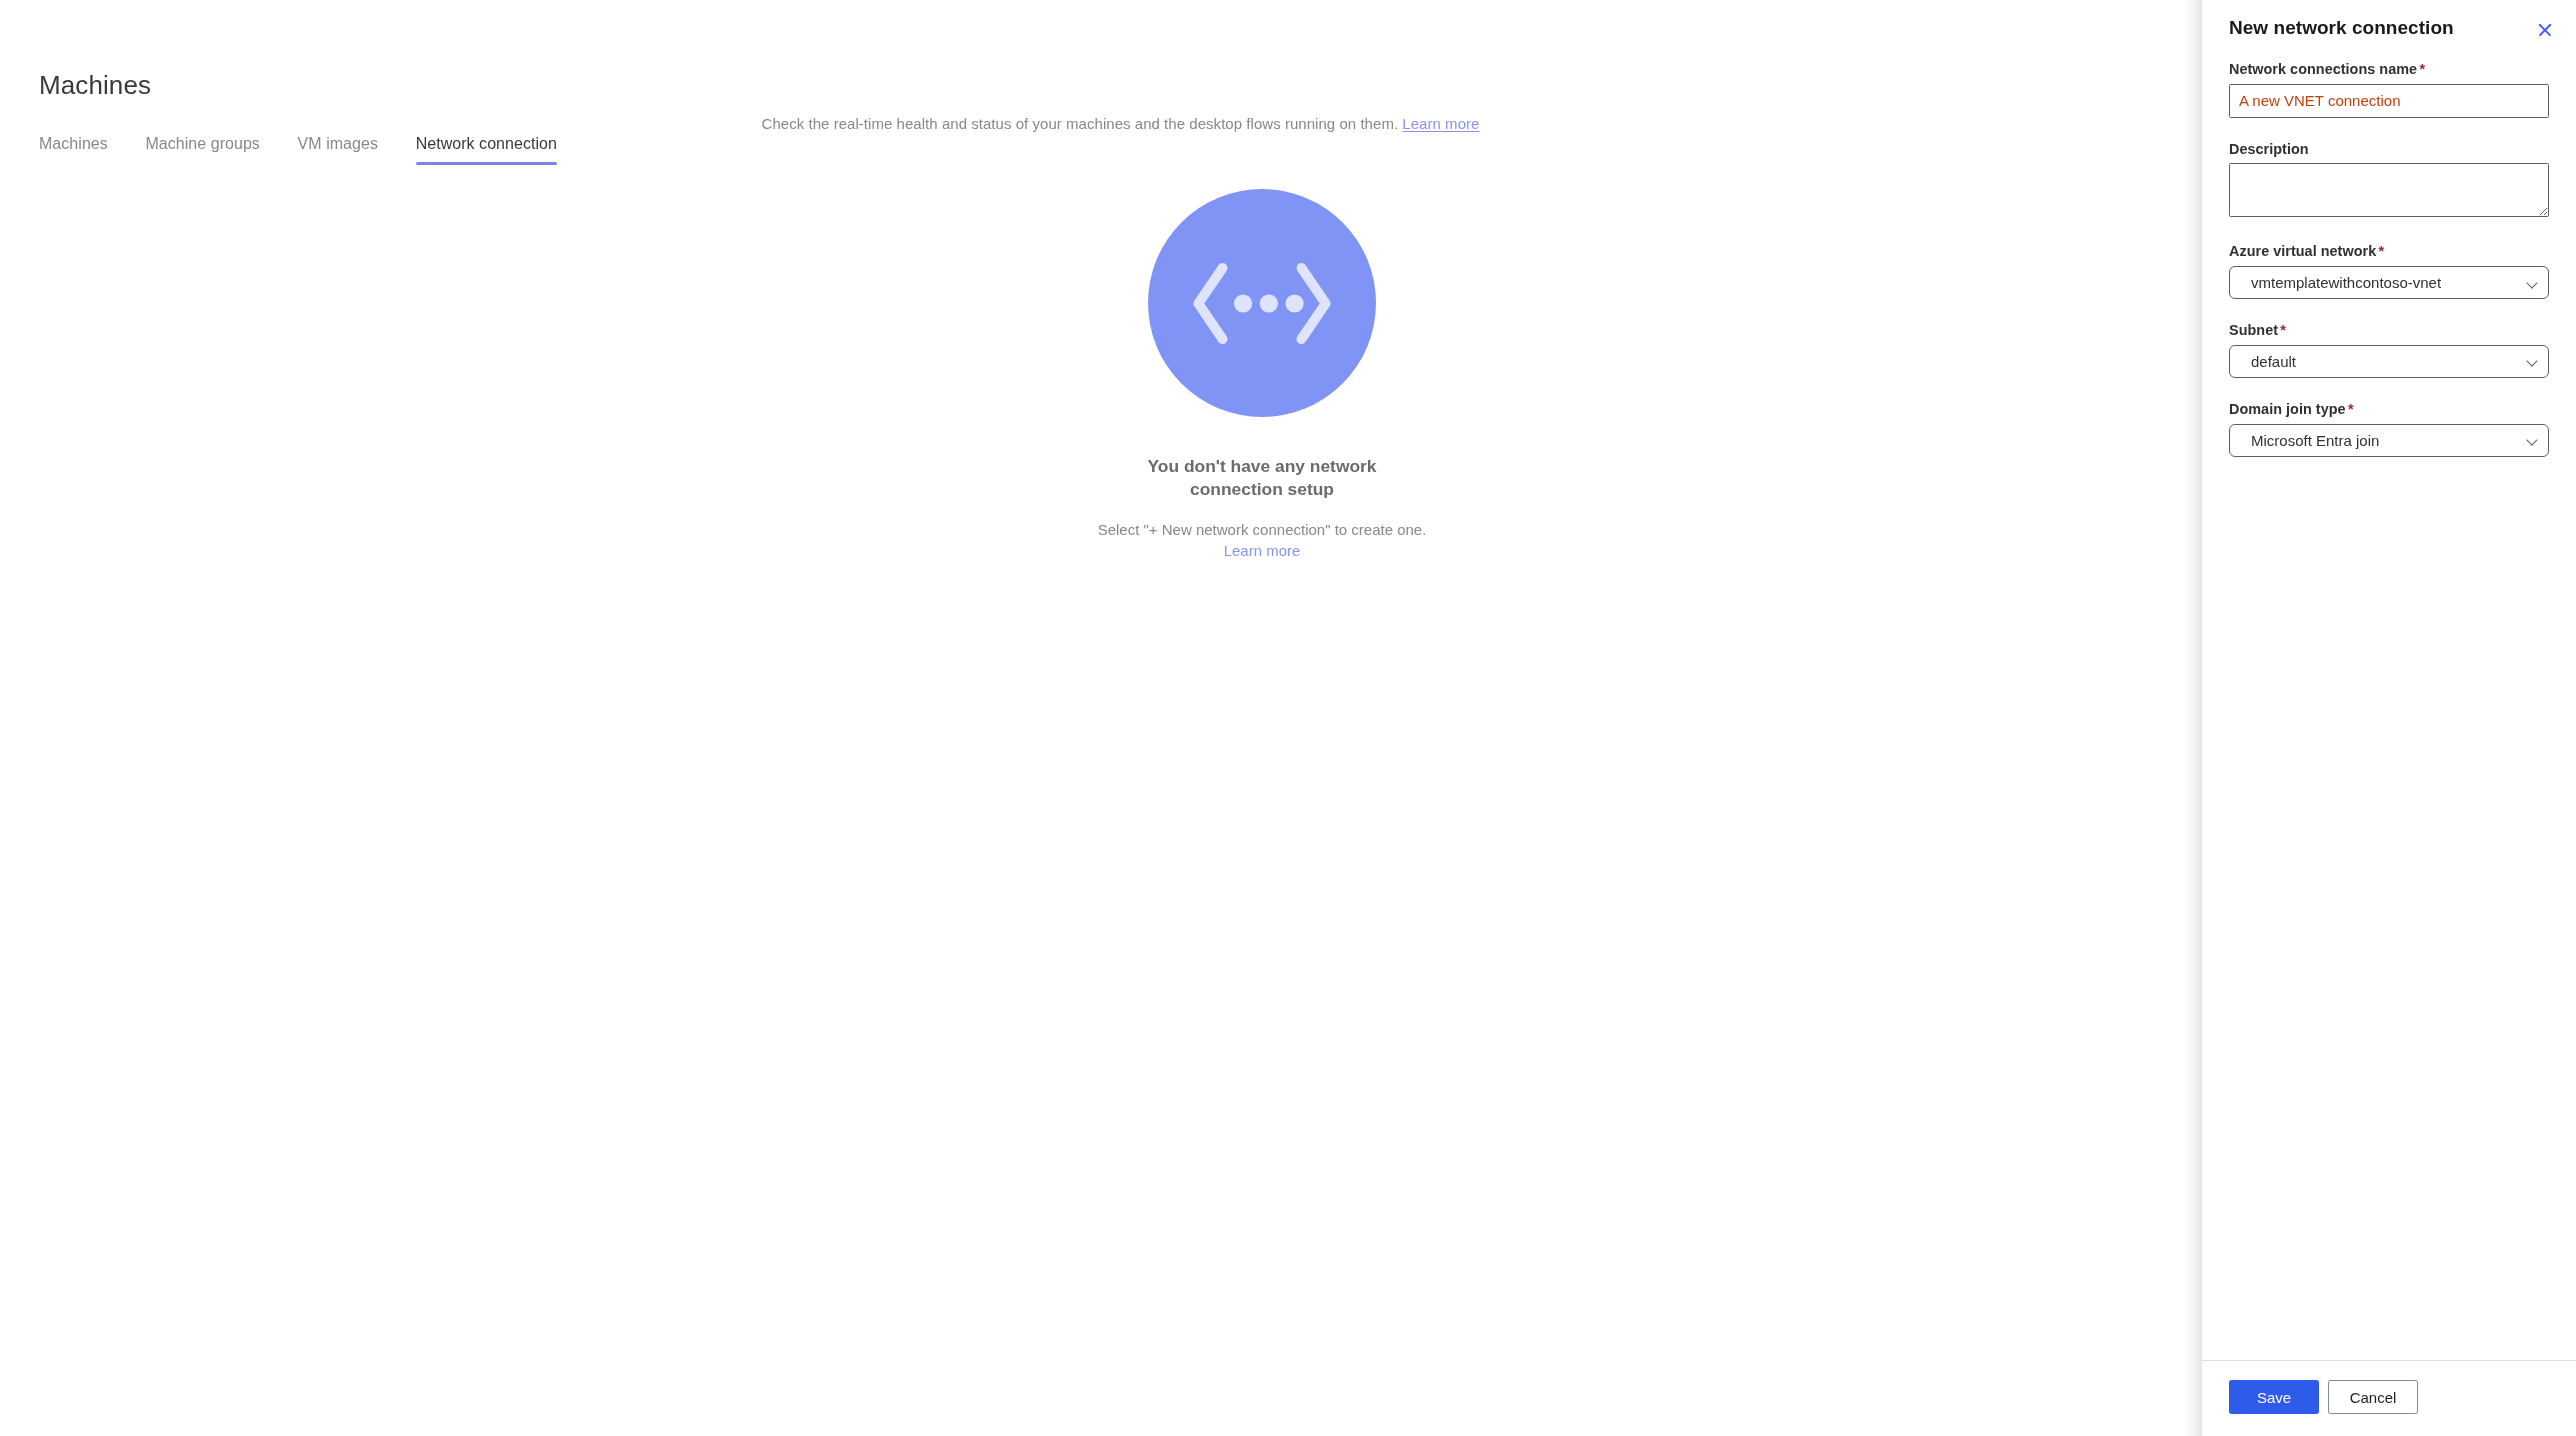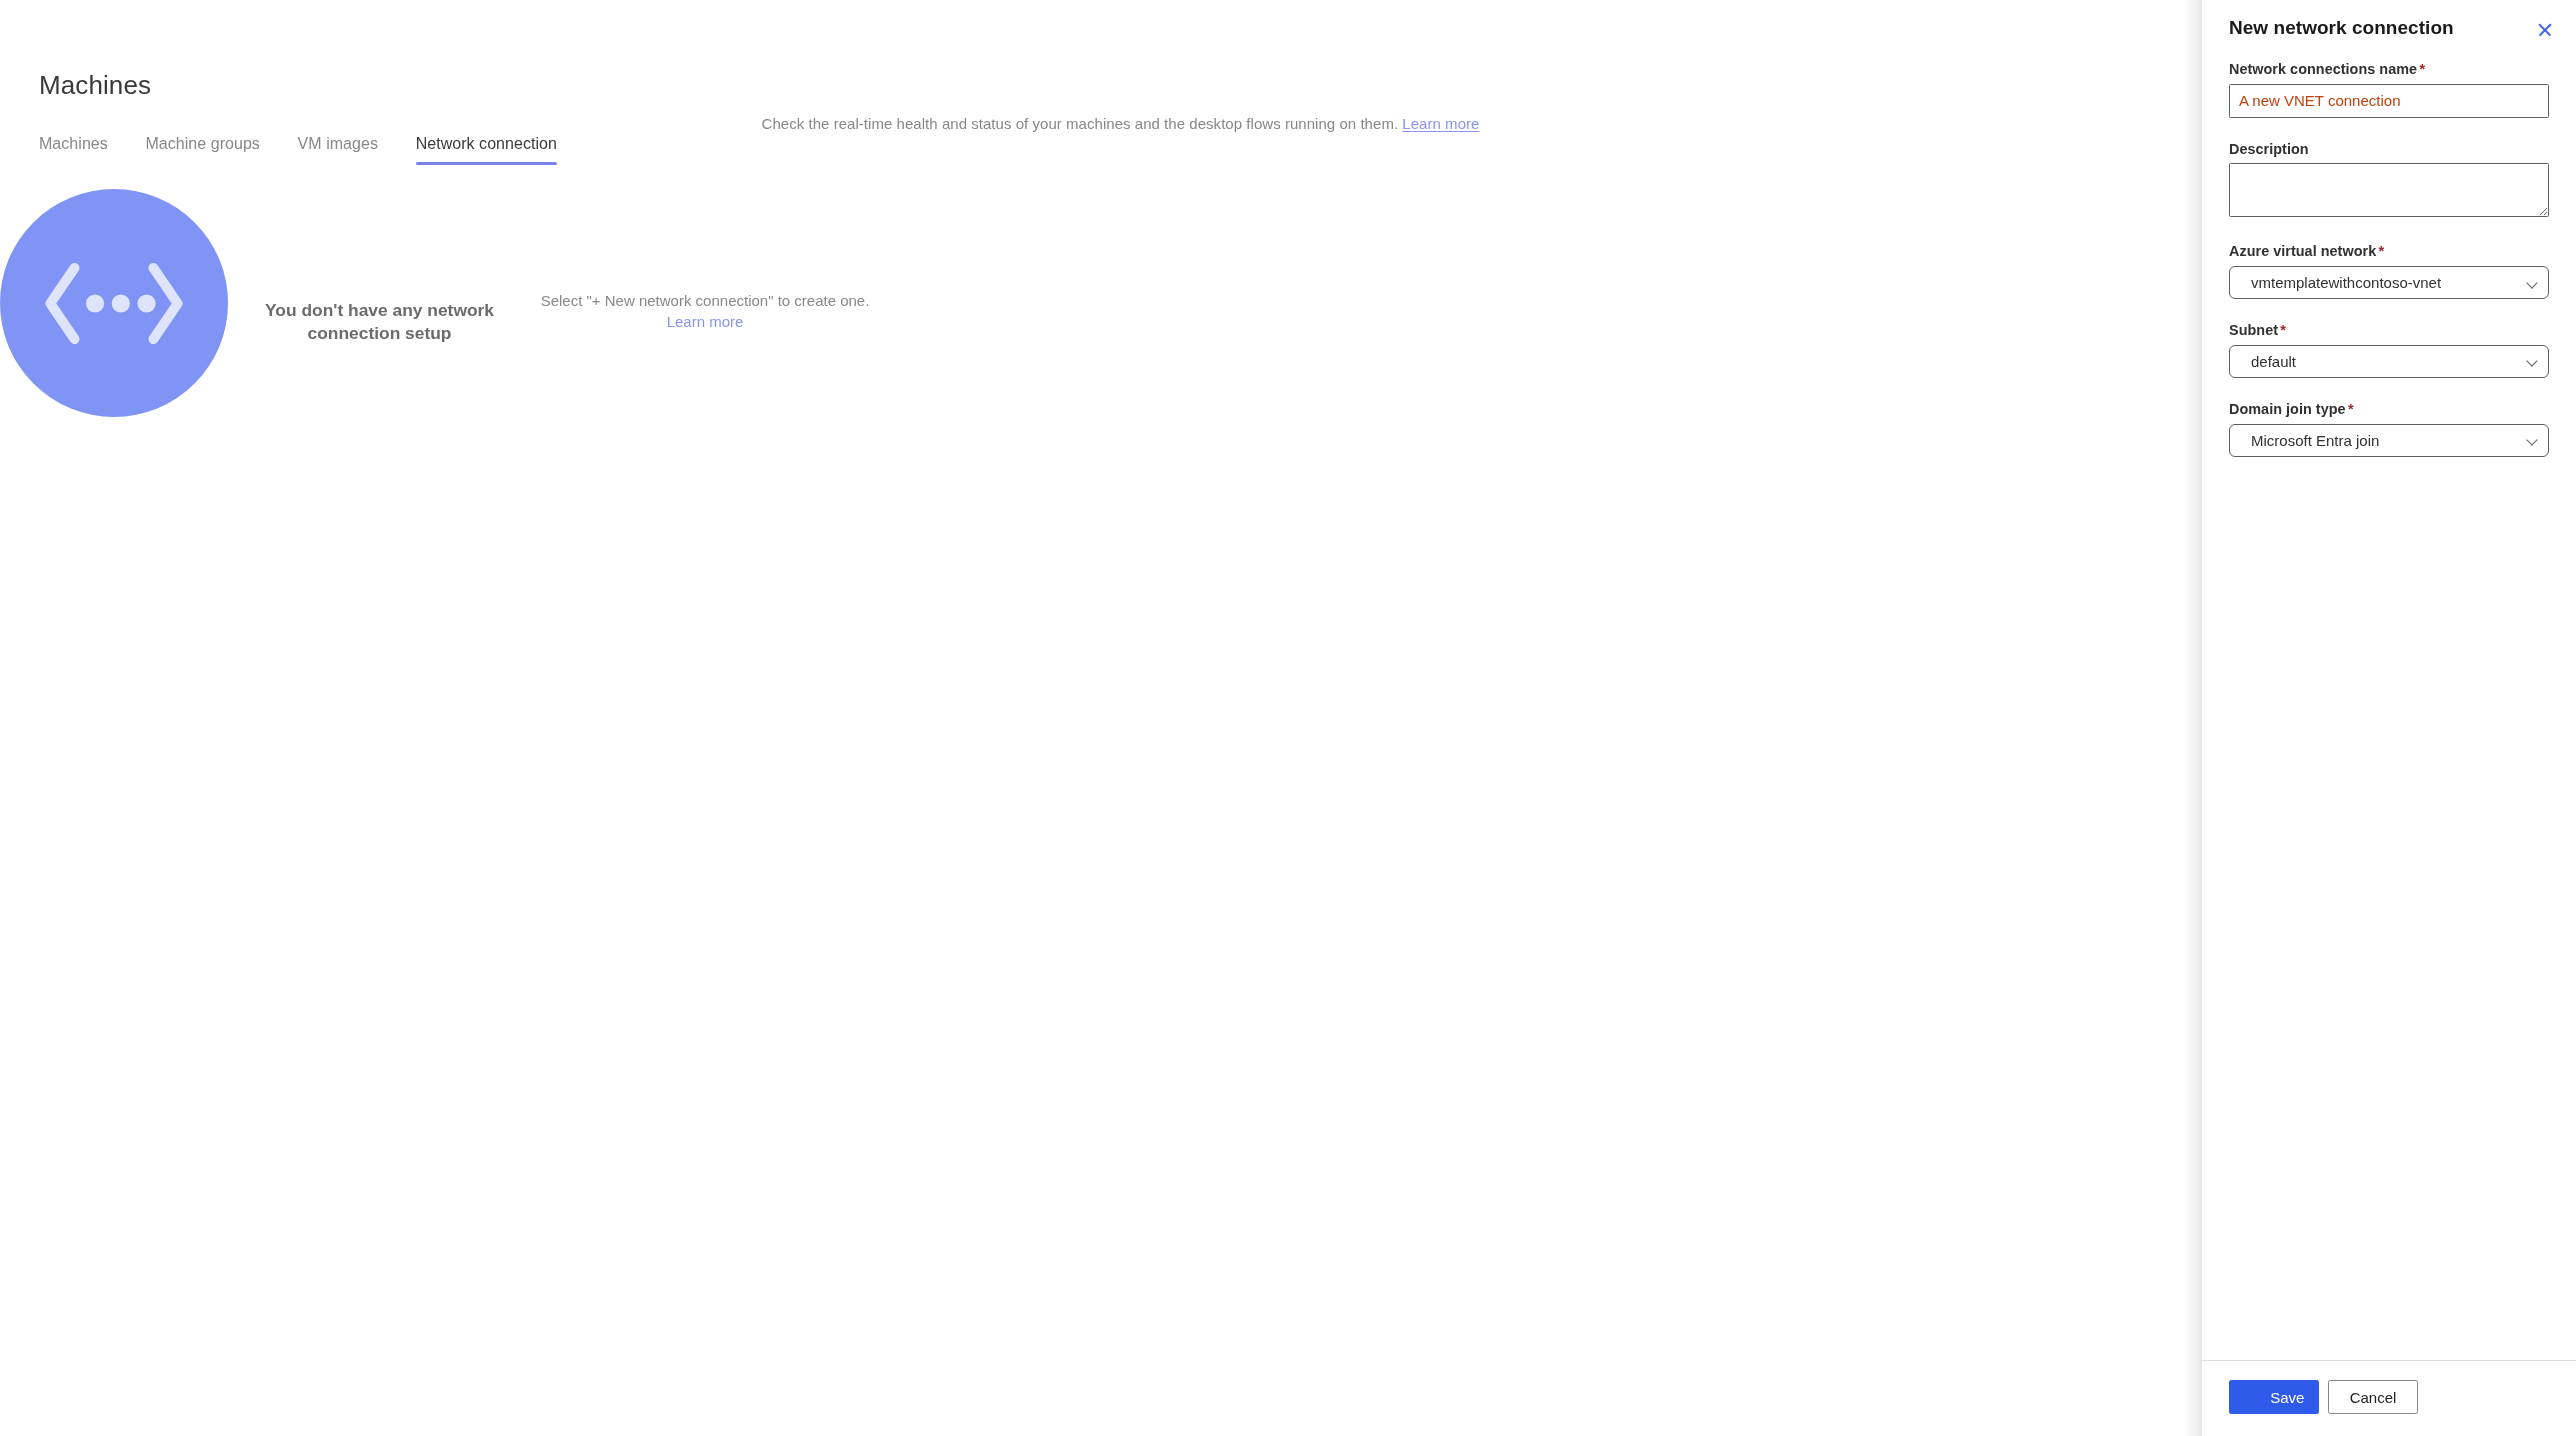--- a/index.html
+++ b/index.html
@@ -134,21 +134,21 @@
     border-radius: 1.5px;
     background: #7b83eb;
   }
 
   
   #empty-state {
     position: absolute;
     left: 0; top: 189px;
     width: 2524px;
     display: flex;
-    flex-direction: row;
+    flex-direction: column;
     align-items: center;
   }
   #empty-illustration {
     width: 228px;
     height: 228px;
     border-radius: 50%;
     background: #8094f5;
     display: flex;
     align-items: center;
     justify-content: center;
@@ -315,21 +315,20 @@
     border-radius: 2.3px;
     font-family: "Liberation Sans", sans-serif;
     font-size: 15px;
     cursor: pointer;
     border: 0.8px solid transparent;
   }
   .btn-primary {
     background: #2f5bea;
     color: #ffffff;
     border-color: #2f5bea;
-    text-align: right;
   }
   .btn-secondary {
     background: #ffffff;
     color: #201f1e;
     border-color: #8a8886;
   }
 </style>
 </head>
 <body>
 

